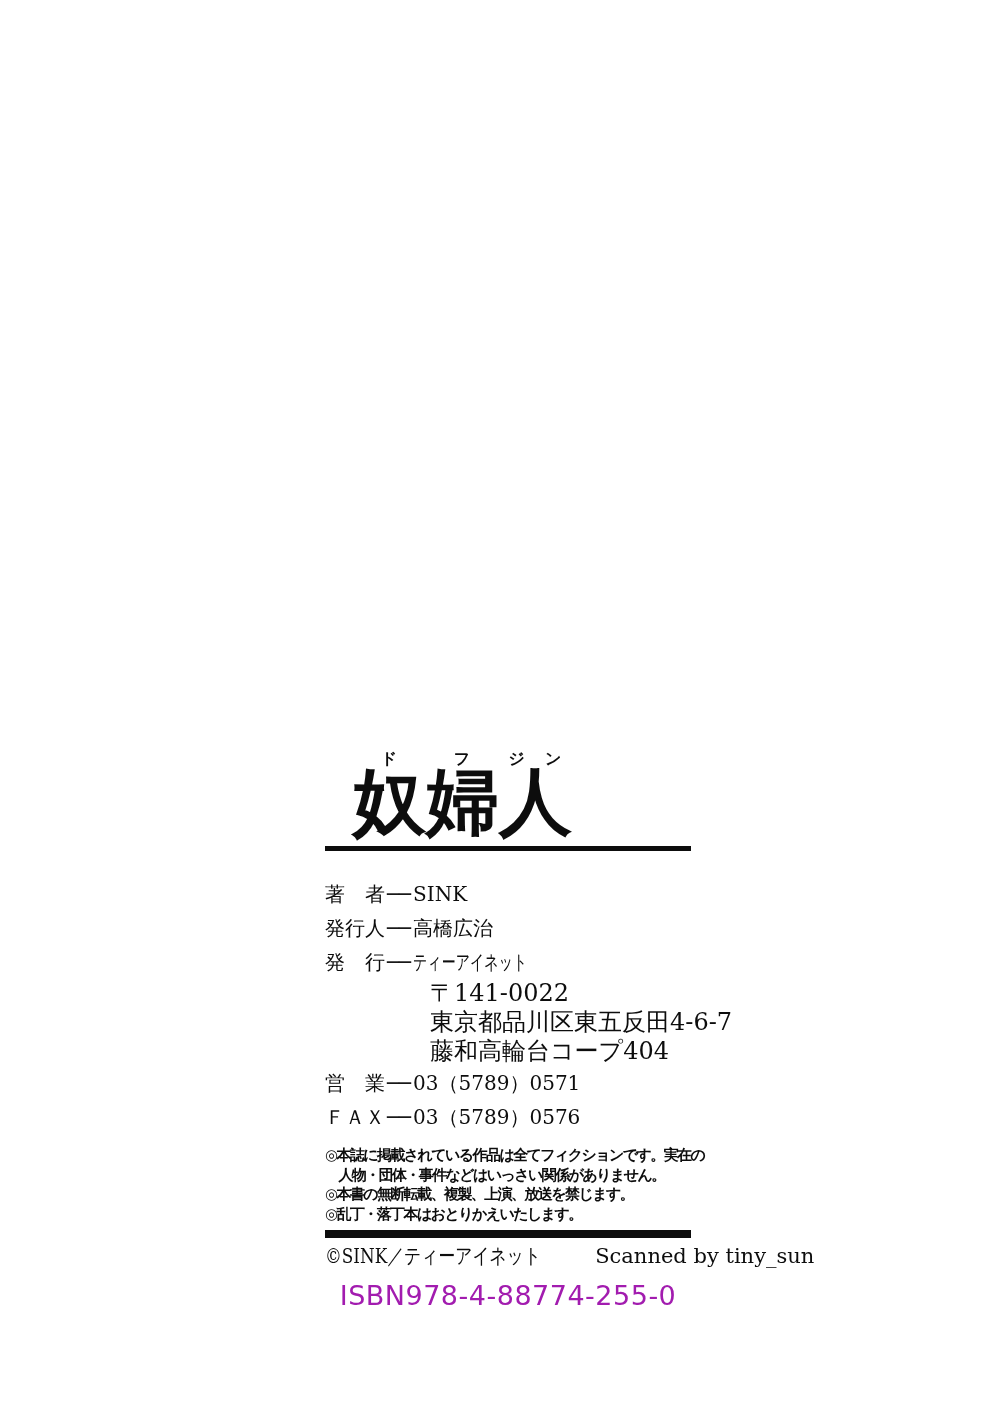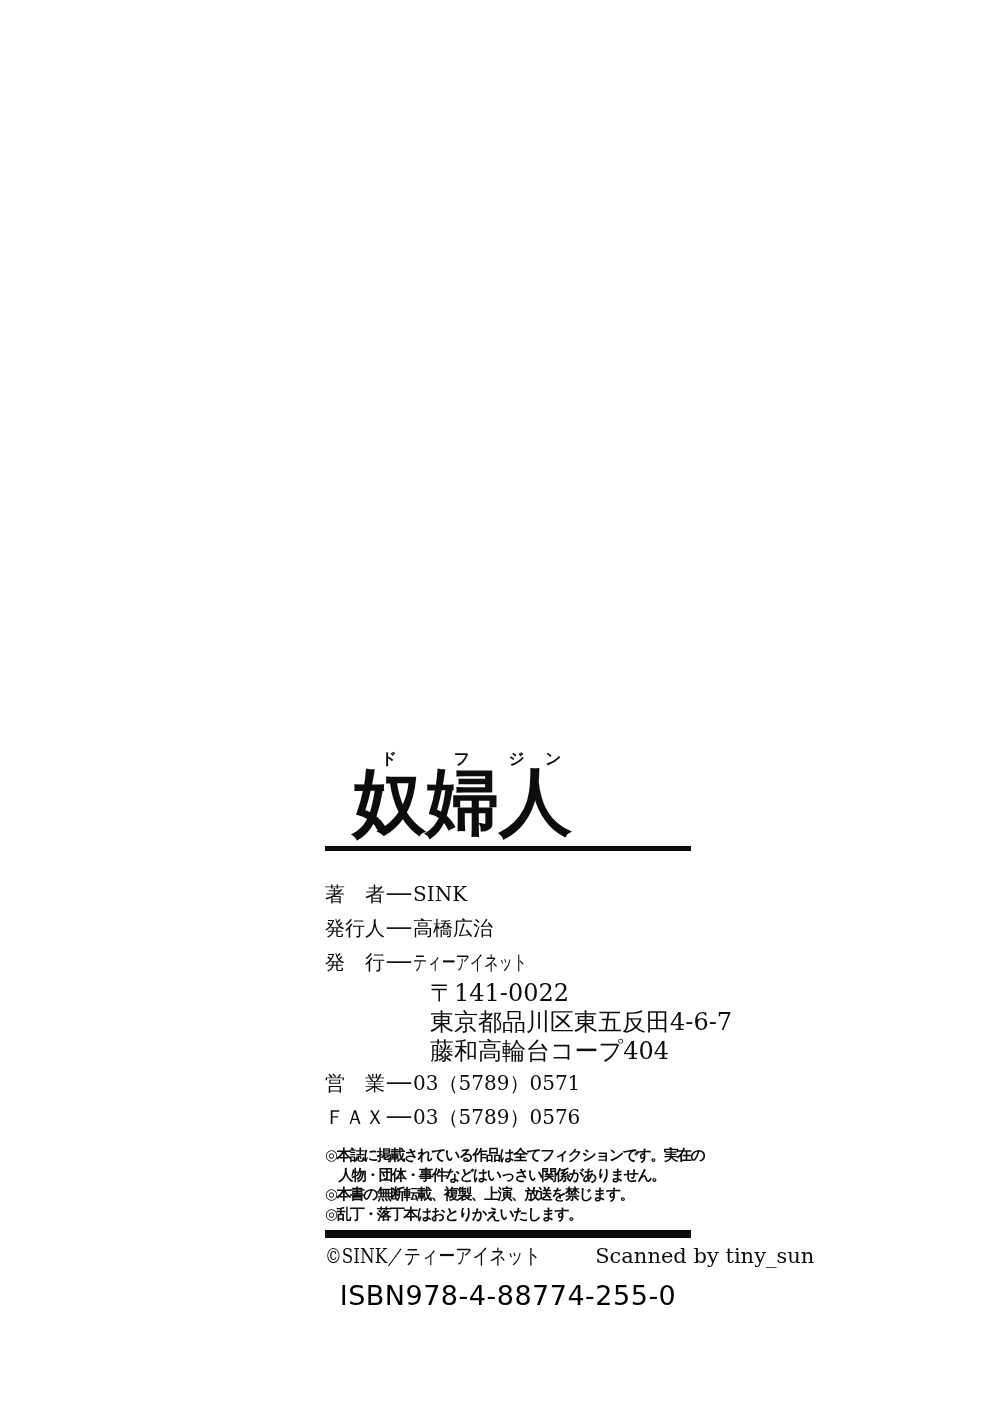--- a/index.html
+++ b/index.html
@@ -86,21 +86,21 @@
     padding-right:10px;
     white-space:nowrap;
   }
   .footer-left .condensed { transform:scaleX(0.80); }
   .isbn {
     font-family:"DejaVu Sans","Liberation Sans",sans-serif;
     font-size:27px;
     letter-spacing:0.5px;
     text-align:center;
     margin-top:10px;
-    color:#000000;
+    color:#a21caf;
   }
 </style>
 </head>
 <body>
 
 <div class="page">
   <div class="colophon">
 
     <div class="title-row">
       <ruby><span>奴</span><rt>ド</rt></ruby>

